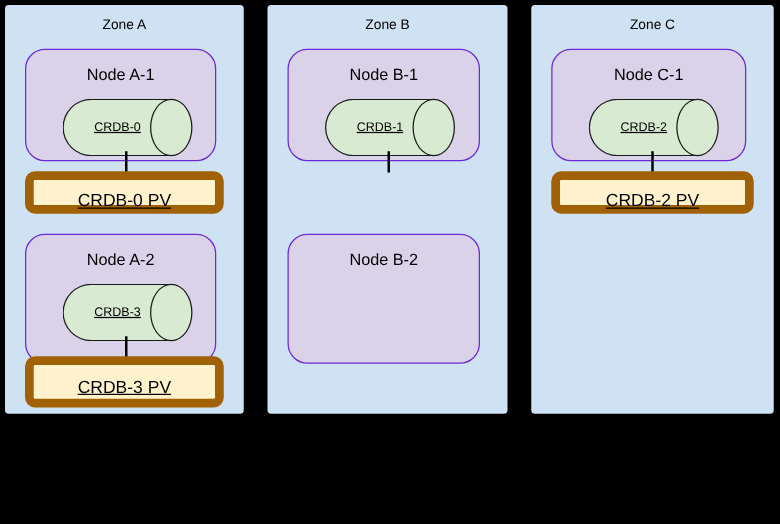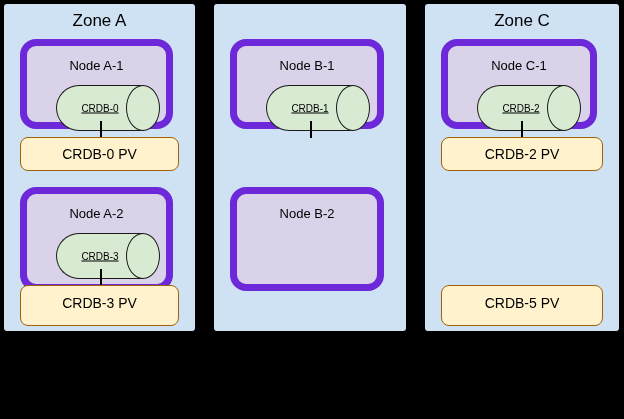--- a/index.html
+++ b/index.html
@@ -19,28 +19,28 @@
     height: 331px;
     background: var(--zone-fill, #cfe2f3);
     border: 2px solid var(--border, #000);
     border-radius: 5px;
   }
   .zone-label {
     position: absolute;
     top: 9px;
     left: 0; right: 0;
     text-align: center;
-    font-size: 17px;
+    font-size: 11px;
     line-height: 15px;
   }
   .node {
     position: absolute;
     left: 16px; right: 22px;
     background: var(--node-fill, #d9d2e9);
-    border: 7px solid #6d28d9;
+    border: 1px solid #6d28d9;
     border-radius: 16px;
   }
   .node-1 { top: 35px; height: 90px; }
   .node-2 { top: 183px; height: 104px; }
   .node-label {
     position: absolute;
     top: 12px;
     left: 0; right: 0;
     text-align: center;
     font-size: 13px;
@@ -88,25 +88,26 @@
     width: 2px;
     background: #000;
     z-index: 2;
   }
   .connector-1 { top: 117px; height: 17px; }
   .connector-2 { top: 265px; height: 17px; }
   .pv {
     position: absolute;
     left: 16px; right: 16px;
     background: var(--pv-fill, #fff2cc);
-    border: 1px solid #a16207;
+    border: 7px solid #a16207;
     border-radius: 8px;
     text-align: center;
     font-size: 14px;
     z-index: 3;
+    text-decoration: underline;
   }
   .pv-1 { top: 133px; height: 34px; line-height: 32px; }
   .pv-2 { top: 281px; height: 41px; line-height: 34px; }
 </style>
 </head>
 <body>
 
 <div class="canvas" style="--bg: #000000; --zone-fill: #cfe2f3; --node-fill: #d9d2e9; --cyl-fill: #d9ead3; --pv-fill: #fff2cc; --border: #000000;">
 
   <div class="zone" style="left:2px; width:195px;">
@@ -129,20 +130,21 @@
         <div class="cyl-body"></div>
         <div class="cyl-end"></div>
         <div class="cyl-label">CRDB-3</div>
       </div>
     </div>
     <div class="connector connector-2"></div>
     <div class="pv pv-2">CRDB-3 PV</div>
   </div>
 
   <div class="zone" style="left:212px; width:196px;">
+    <div class="zone-label">Zone B</div>
 
     <div class="node node-1">
       <div class="node-label">Node B-1</div>
       <div class="cylinder">
         <div class="cyl-body"></div>
         <div class="cyl-end"></div>
         <div class="cyl-label">CRDB-1</div>
       </div>
     </div>
     <div class="connector connector-1"></div>
@@ -159,16 +161,15 @@
       <div class="node-label">Node C-1</div>
       <div class="cylinder">
         <div class="cyl-body"></div>
         <div class="cyl-end"></div>
         <div class="cyl-label">CRDB-2</div>
       </div>
     </div>
     <div class="connector connector-1"></div>
     <div class="pv pv-1">CRDB-2 PV</div>
 
-    <div class="pv pv-2">CRDB-5 PV</div>
   </div>
 
 </div>
 
 </body></html>

